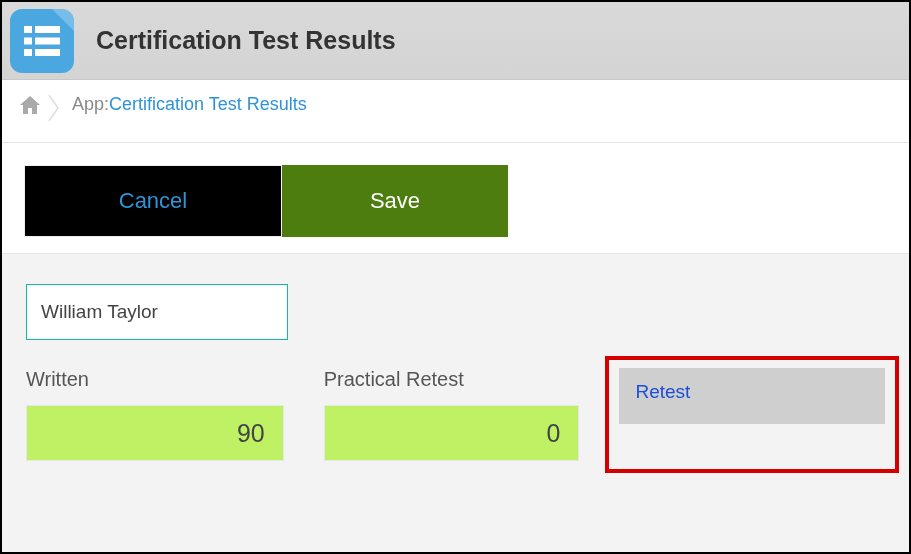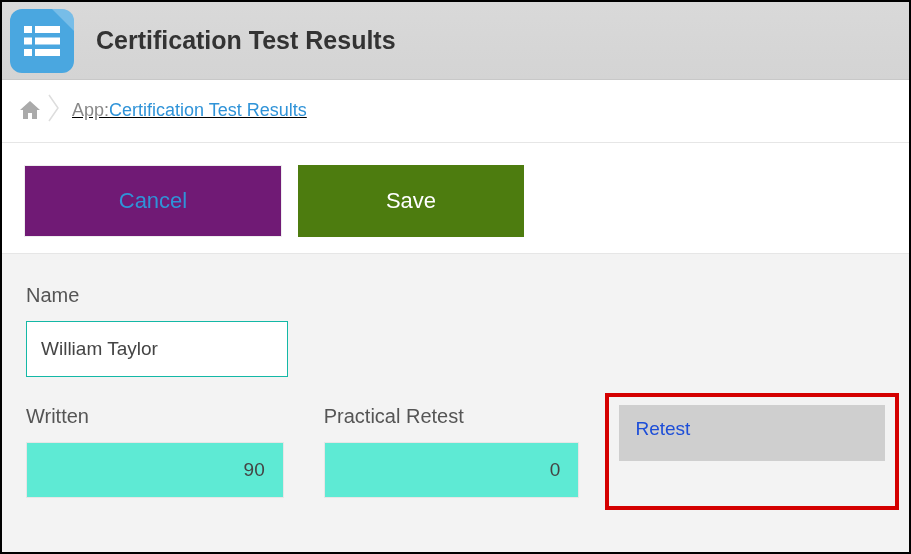--- a/index.html
+++ b/index.html
@@ -51,23 +51,22 @@
     }
     .header-title {
       font-size: 25px;
       font-weight: 600;
       color: #333;
     }
     .breadcrumb-bar {
       background: #fff;
       padding: 14px 32px 16px 16px;
       display: flex;
-      align-items: center;
+      align-items: flex-start;
       border-bottom: 1px solid #e6e6e6;
-      text-decoration: underline;
     }
     .home-icon-wrap {
       display: flex;
       align-items: center;
       color: #888;
       cursor: pointer;
     }
     .chev-sep {
       color: #ccc;
       margin: 0 10px 0 6px;
@@ -94,24 +93,23 @@
       display: flex;
       align-items: center;
       justify-content: center;
       font-size: 22px;
       font-weight: 300;
       cursor: pointer;
       border: none;
     }
     .btn-cancel {
       width: 258px;
-      background: #701a75;
+      background: #000000;
       color: #2f93d8;
       border: 1px solid #eee;
-      margin-right: 16px;
     }
     .btn-save {
       width: 226px;
       background: #4d7c0f;
       color: #fff;
     }
     .form-area {
       background: #f3f3f3;
       padding: 30px 24px 40px 24px;
       height: calc(100% - 78px - 58px - 110px);
@@ -144,24 +142,24 @@
     .col-b {
       width: 260px;
     }
     .col-c {
       width: 270px;
       position: relative;
     }
     .num-input {
       width: 100%;
       height: 56px;
-      background: #5eead4;
+      background: #bef264;
       border: 1px solid #e6e6e6;
       padding: 0 18px 0 14px;
-      font-size: 19px;
+      font-size: 25px;
       color: #444;
       font-weight: 300;
       text-align: right;
       font-family: inherit;
     }
     .results-box {
       width: 100%;
       height: 56px;
       background: #cfcfcf;
       border: none;
@@ -217,21 +215,20 @@
   <span class="breadcrumb-label">App: </span>
   <span class="breadcrumb-link">Certification Test Results</span>
 </div>
 
 <div class="action-bar">
   <button class="btn btn-cancel">Cancel</button>
   <button class="btn btn-save">Save</button>
 </div>
 
 <div class="form-area">
-  <div class="field-label">Name</div>
   <input class="name-input" type="text" value="William Taylor" style="">
 
   <div class="row-three">
     <div class="col-a">
       <div class="field-label">Written</div>
       <input class="num-input" type="text" value="90" style="">
     </div>
     <div class="col-b">
       <div class="field-label">Practical Retest</div>
       <input class="num-input" type="text" value="0" style="">

